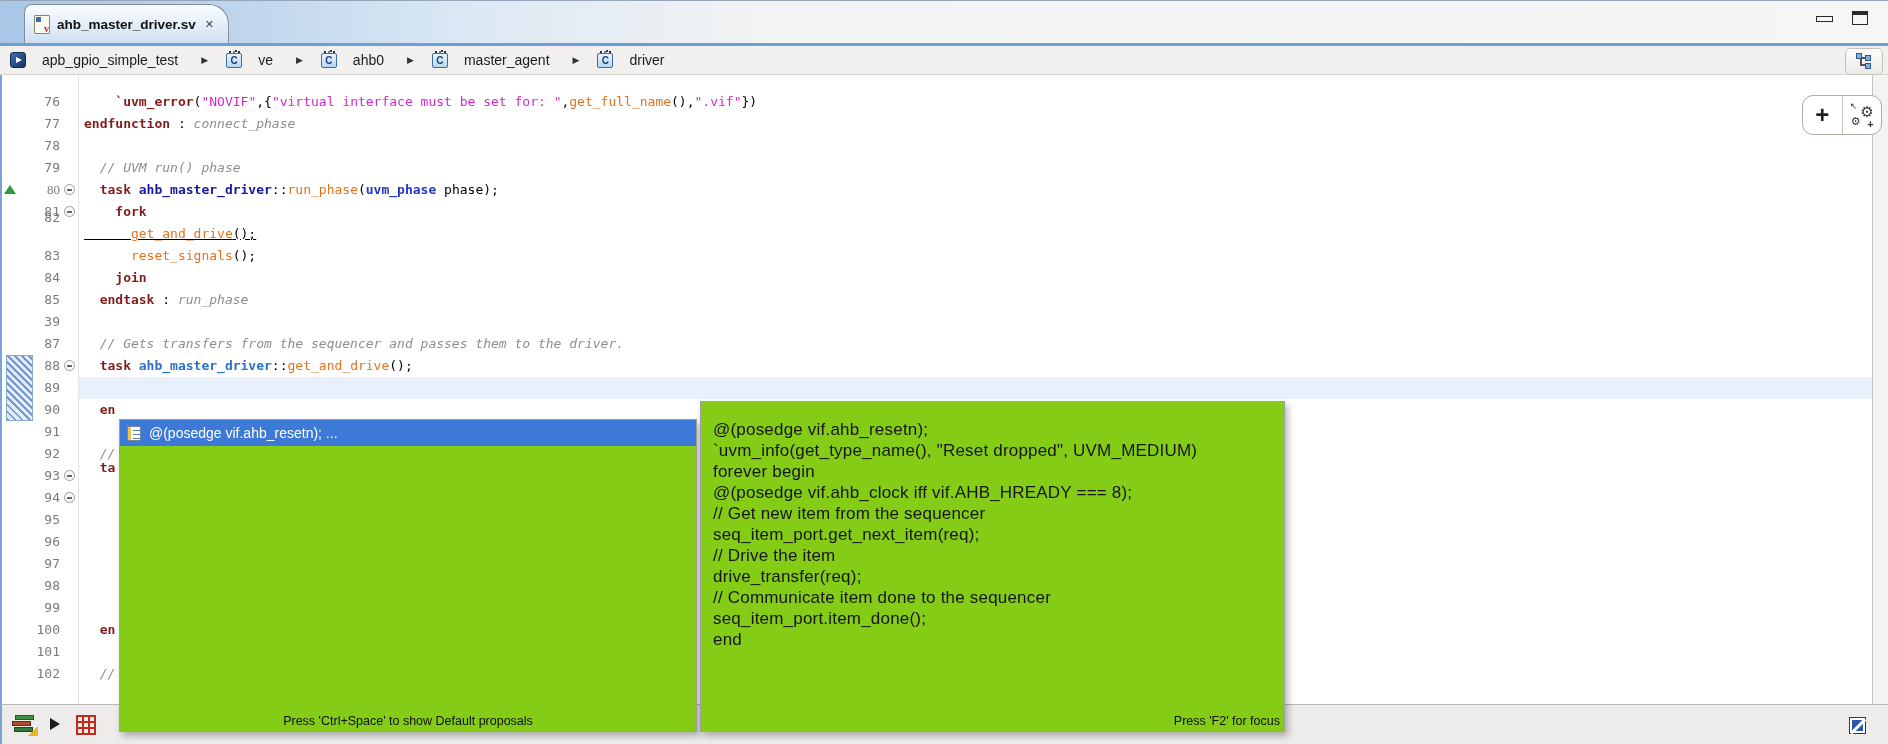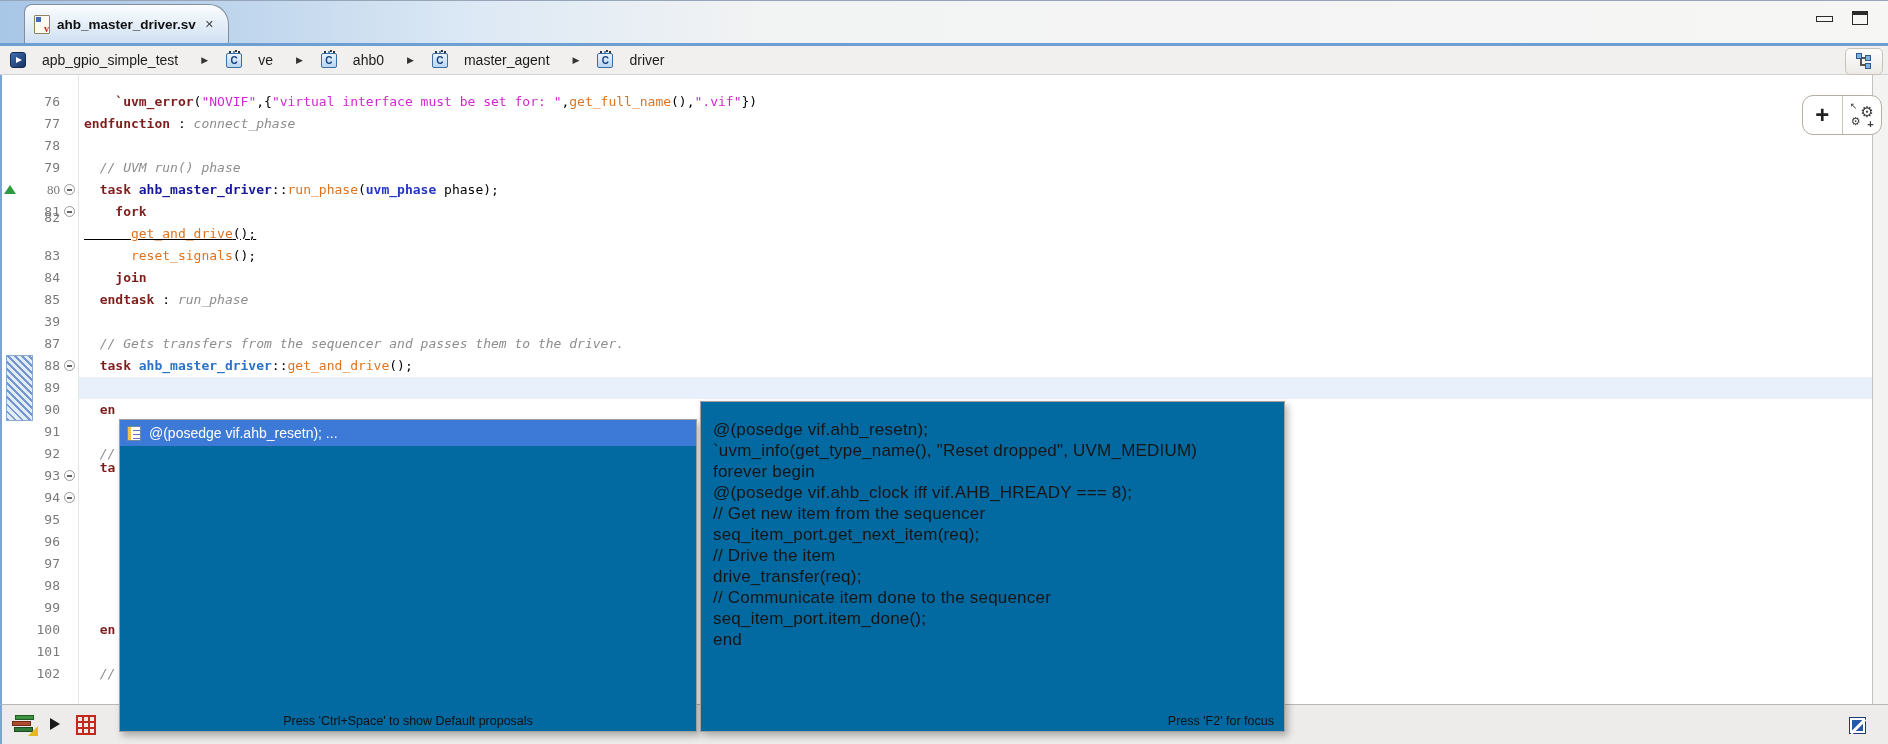--- a/index.html
+++ b/index.html
@@ -78,34 +78,34 @@
   .books-icon .tri{position:absolute;right:0;bottom:0;width:0;height:0;border-bottom:10px solid #e8b820;border-left:10px solid transparent;}
   .play-icon{position:absolute;left:48px;top:13px;width:0;height:0;border-left:10px solid #1a1a1a;
         border-top:6px solid transparent;border-bottom:6px solid transparent;}
   .grid-icon{position:absolute;left:74px;top:10px;width:20px;height:20px;border:2px solid #c3291c;box-sizing:border-box;background:
         repeating-linear-gradient(to right,transparent 0 4px,#c3291c 4px 6px),
         repeating-linear-gradient(to bottom,transparent 0 4px,#c3291c 4px 6px);}
   .mode-icon{position:absolute;right:22px;top:12px;width:17px;height:17px;background:#2958a8;border:1px solid #1c3c74;
         box-shadow:inset 0 0 0 2px #fff;box-sizing:border-box;}
   .mode-icon::after{content:"";position:absolute;left:-2px;top:6.5px;width:20px;height:2.5px;background:#fff;transform:rotate(-45deg);}
   
-  .popup{position:absolute;background:#0369a1;border:1px solid #a0a0a0;box-shadow:3px 4px 7px rgba(0,0,0,.28);z-index:50;box-sizing:border-box;}
+  .popup{position:absolute;background:#84cc16;border:1px solid #a0a0a0;box-shadow:3px 4px 7px rgba(0,0,0,.28);z-index:50;box-sizing:border-box;}
   #popup-list{left:119px;top:418px;width:578px;height:313px;}
   #proposal-row{position:absolute;left:0;top:0;width:100%;height:26px;background:var(--sel);
         display:flex;align-items:center;gap:8px;padding-left:7px;box-sizing:border-box;cursor:pointer;}
   #proposal-row .label{color:#fff;font-size:14px;}
   .tmpl-icon{position:relative;width:14px;height:15px;background:#fff;border:1px solid #6f87a8;box-sizing:border-box;}
   .tmpl-icon .bar{position:absolute;left:0;top:0;width:3px;height:100%;background:#f2c24e;}
   .tmpl-icon .l1{position:absolute;left:5px;top:3px;width:7px;height:1.5px;background:#5b7fb5;box-shadow:0 4px 0 #5b7fb5,0 8px 0 #5b7fb5;}
   .popup-footer{position:absolute;left:0;bottom:3px;width:100%;font-size:12.5px;color:#111;box-sizing:border-box;}
   #popup-list .popup-footer{text-align:center;}
   #popup-preview{left:700px;top:400px;width:585px;height:331px;}
   #preview-body{position:absolute;left:12px;top:17px;right:10px;}
   .pv-line{font-size:17px;line-height:21px;letter-spacing:.2px;color:#161616;white-space:pre;}
-  #popup-preview .popup-footer{text-align:right;padding-right:10px;}
+  #popup-preview .popup-footer{text-align:right;padding-right:4px;}
 </style>
 </head>
 <body>
 
 <div id="app">
 
   <div id="tabbar">
     <div id="tab-active">
       <span class="file-icon">
           <span class="m1"></span>

